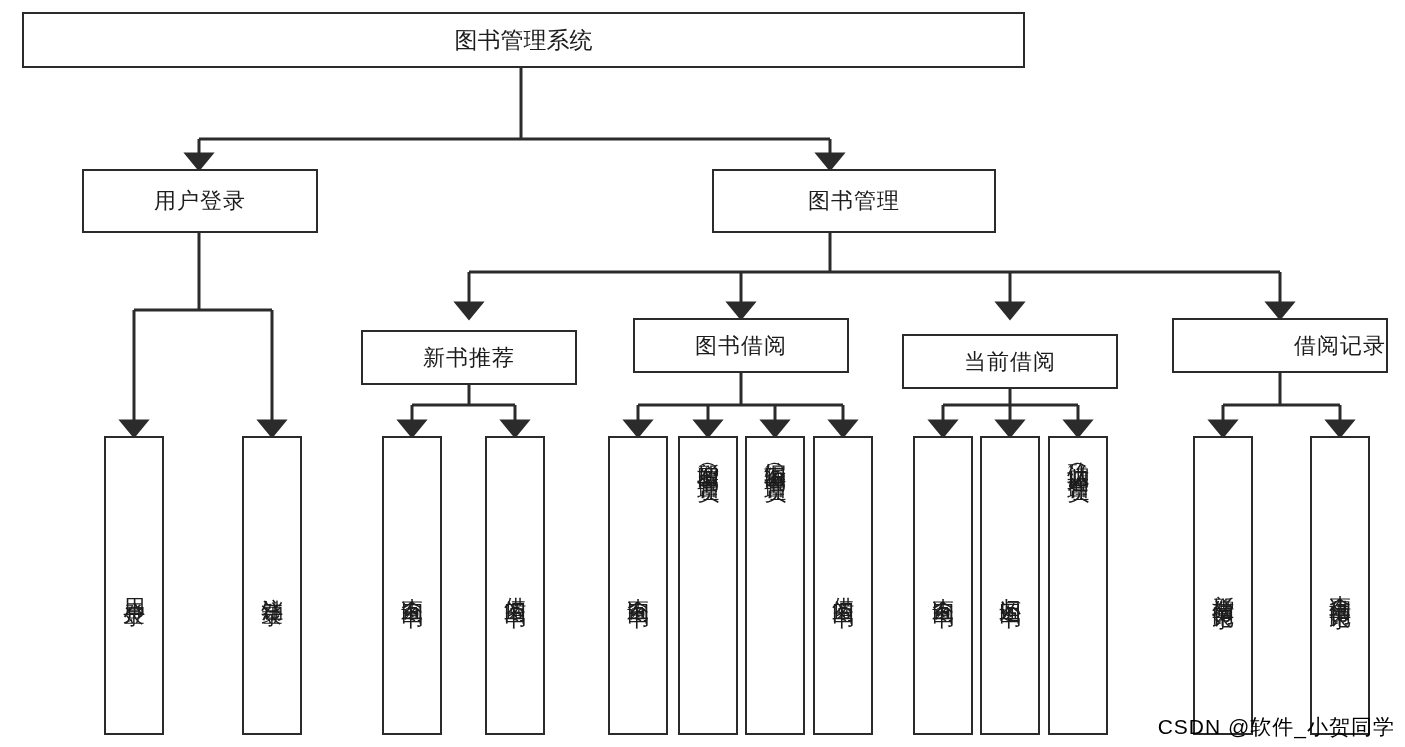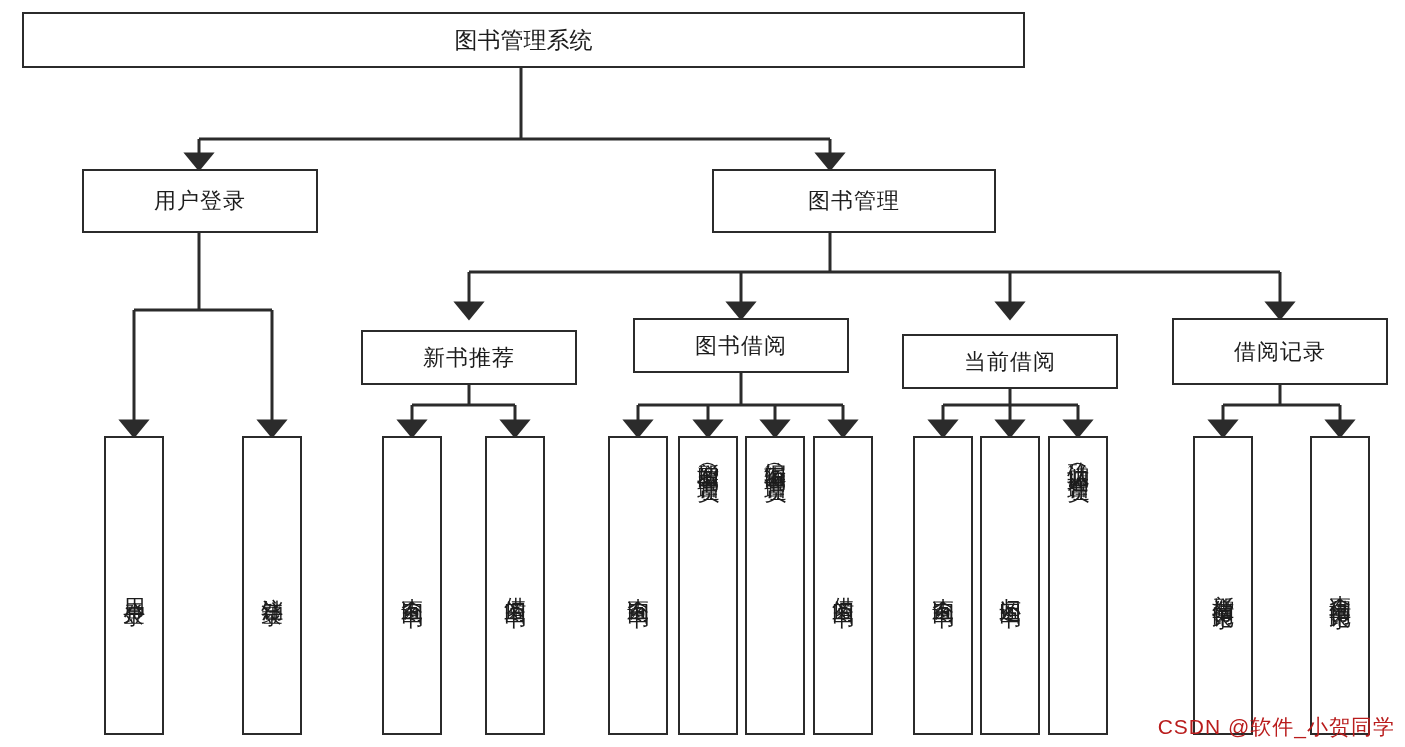--- a/index.html
+++ b/index.html
@@ -13,21 +13,21 @@
   .node.h{font-size:22px;letter-spacing:1px;}
   .node.root{font-size:23px;}
   .leaf{position:absolute;box-sizing:border-box;background:#ffffff;
         border:2.5px solid #2b2b2b;display:flex;justify-content:center;
         color:#1c1c1c;font-size:22px;}
   .leaf .vtext{writing-mode:vertical-rl;text-orientation:upright;
         line-height:1.12;letter-spacing:3px;white-space:pre;}
   .leaf.mid{align-items:center;}
   .leaf.top{align-items:flex-start;padding-top:6px;}
   .watermark{position:absolute;right:10px;bottom:6px;font-size:21px;
-        color:#b91c1c;letter-spacing:1px;white-space:nowrap;}
+        color:#000000;letter-spacing:1px;white-space:nowrap;}
 </style>
 </head>
 <body>
 
 <div id="stage">
 
   <svg class="lines" viewBox="0 0 1405 747" preserveAspectRatio="none">
     <defs>
       <marker id="arw" markerWidth="10" markerHeight="11" refX="3.2" refY="5.2" orient="auto" markerUnits="strokeWidth">
         <path d="M0,0 L6.4,5.2 L0,10.4 z" fill="#2b2b2b"></path>
@@ -90,21 +90,21 @@
 
   <div class="node h" style="left:361px;top:318px;width:216px;height:55px;margin-top:12px;">
     <span>新书推荐</span>
   </div>
   <div class="node h" style="left:633px;top:318px;width:216px;height:55px;">
     <span>图书借阅</span>
   </div>
   <div class="node h" style="left:902px;top:318px;width:216px;height:55px;margin-top:16px;">
     <span>当前借阅</span>
   </div>
-  <div class="node h" style="left:1172px;top:318px;width:216px;height:67px;">
+  <div class="node h" style="left:1172px;top:318px;width:216px;height:55px;justify-content:flex-end;">
     <span>借阅记录</span>
   </div>
 
   <div class="leaf mid" style="left:104px;top:436px;width:60px;height:299px;">
     <span class="vtext">用户登录</span>
   </div>
   <div class="leaf mid" style="left:242px;top:436px;width:60px;height:299px;">
     <span class="vtext">注销登录</span>
   </div>
 

